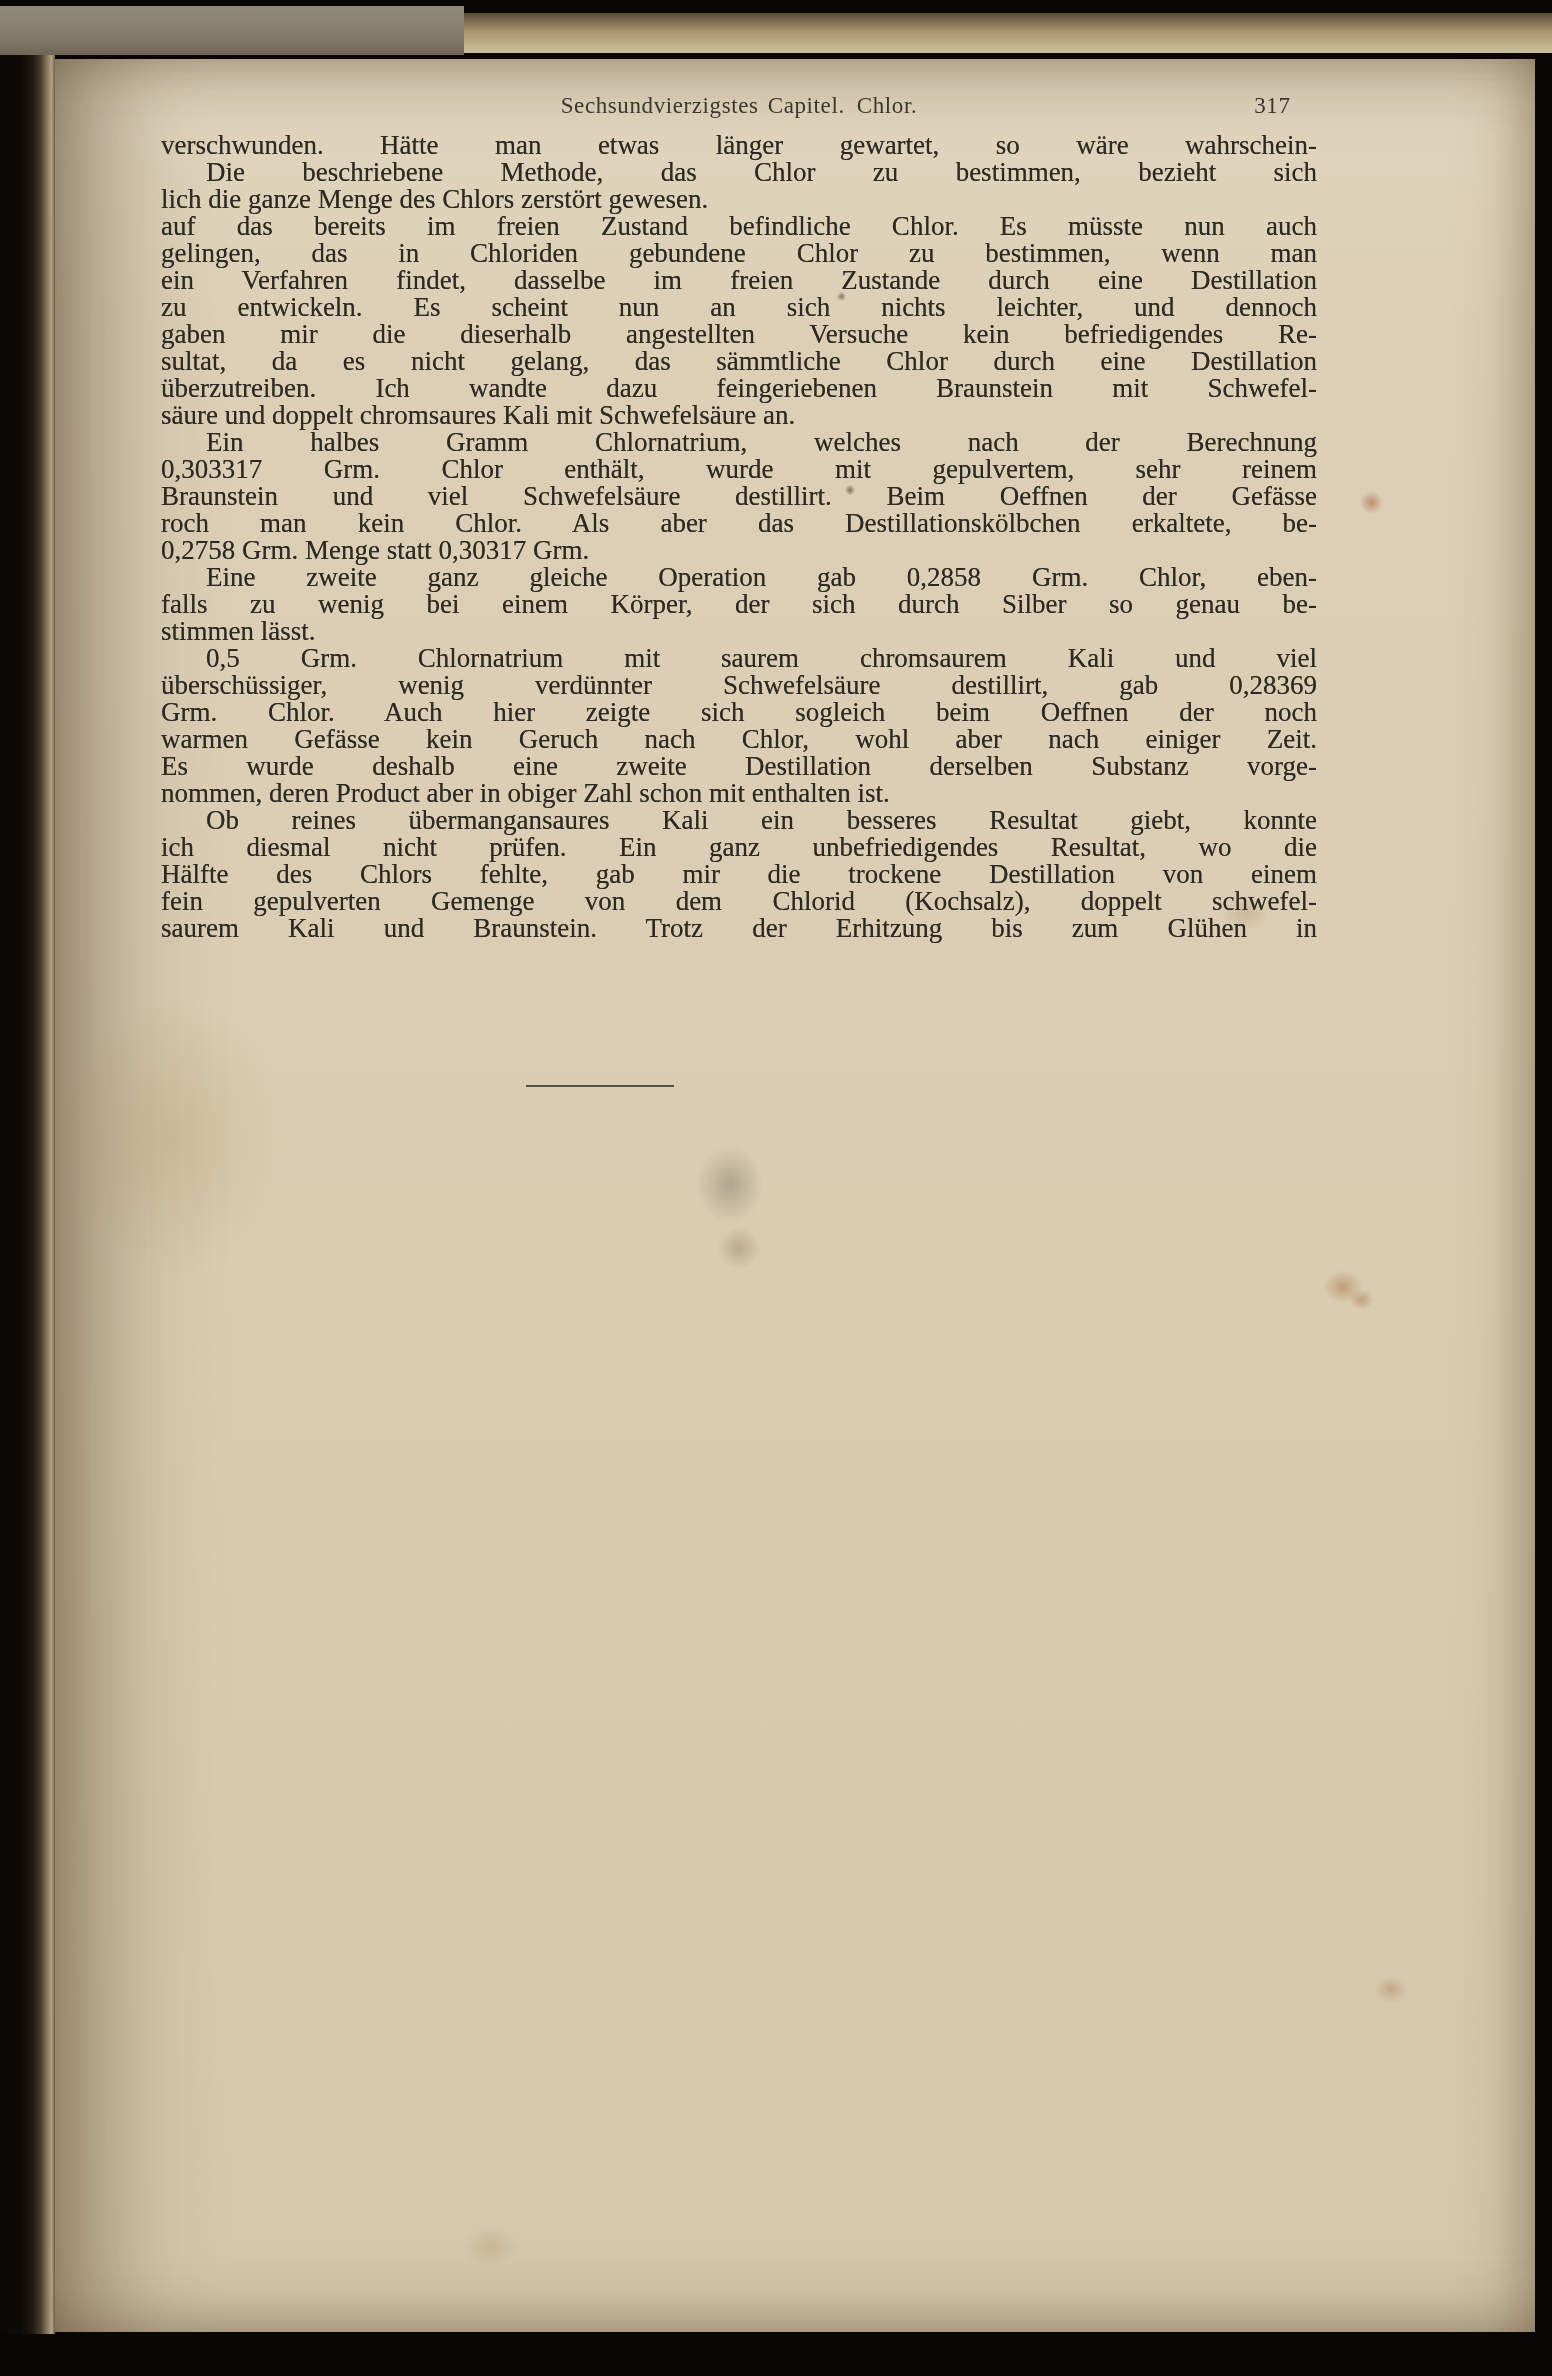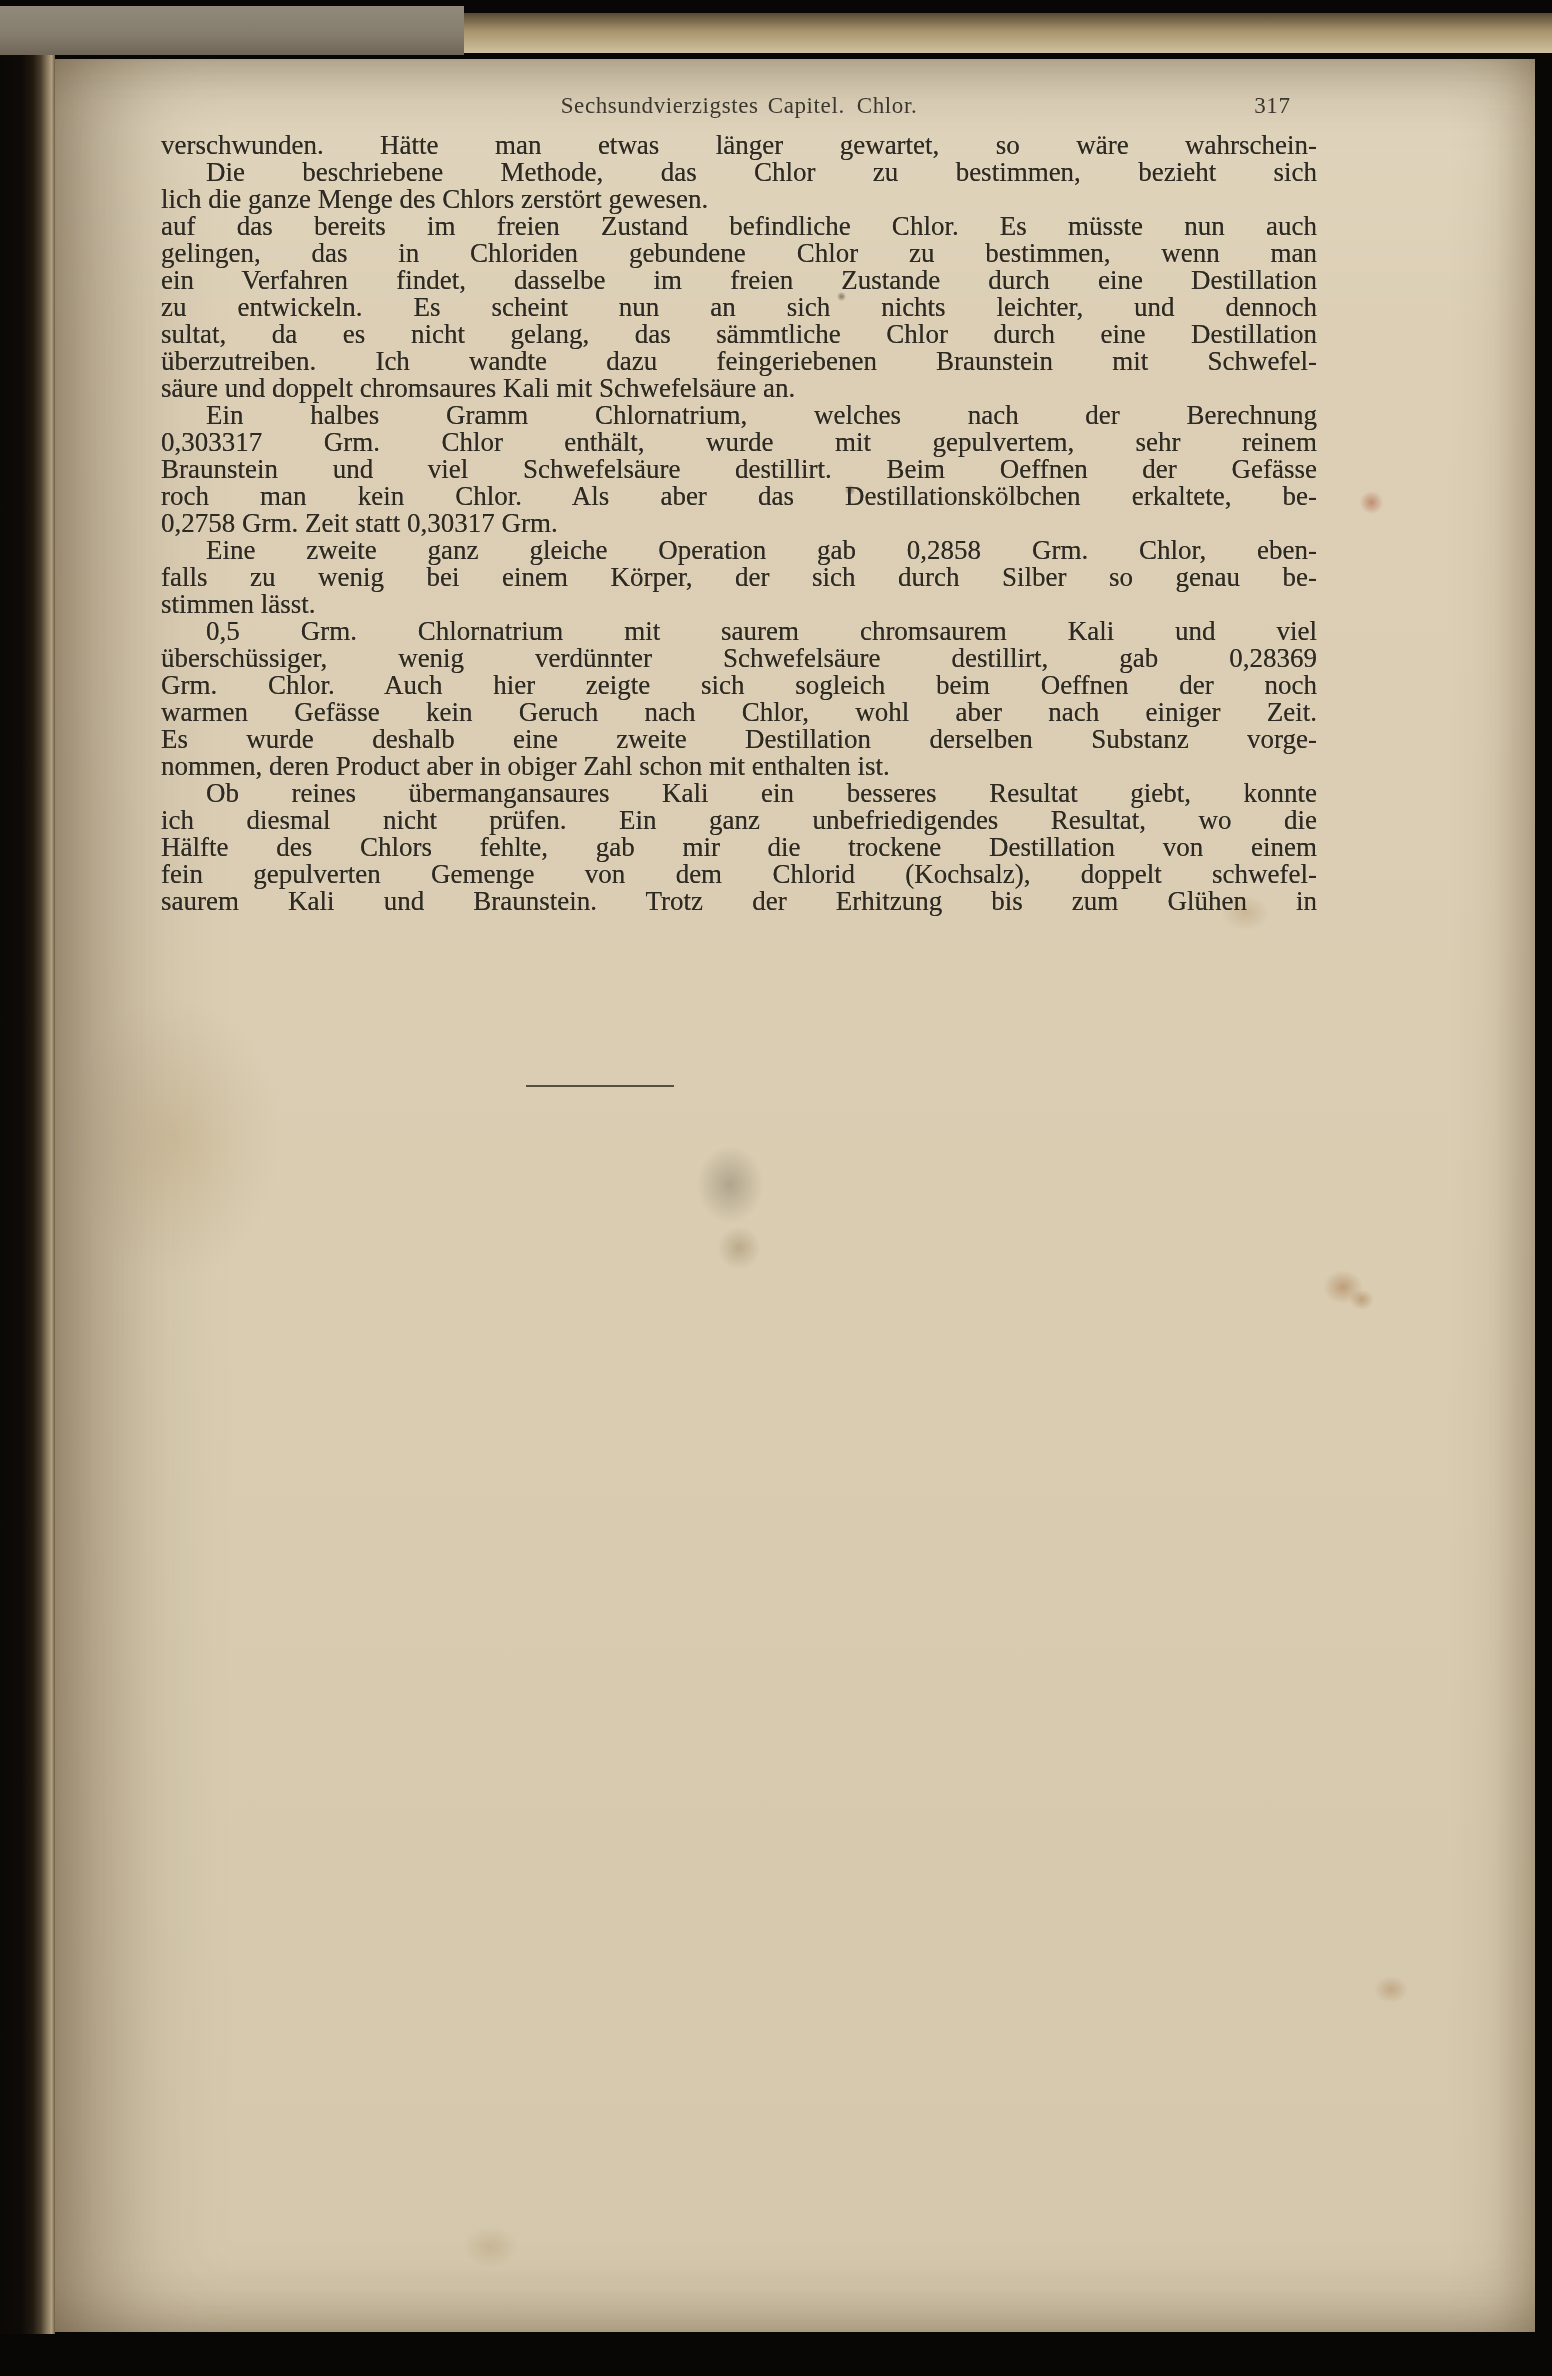--- a/index.html
+++ b/index.html
@@ -133,37 +133,38 @@
       <div class="text-line par-end">lich die ganze Menge des Chlors zerstört gewesen.</div>
 
       <div class="text-line">auf das bereits im freien Zustand befindliche Chlor.  Es müsste nun auch</div>
 
       <div class="text-line">gelingen, das in Chloriden gebundene Chlor zu bestimmen, wenn man</div>
 
       <div class="text-line">ein Verfahren findet, dasselbe im freien Zustande durch eine Destillation</div>
 
       <div class="text-line">zu entwickeln.  Es scheint nun an sich nichts leichter, und dennoch</div>
 
+      <div class="text-line">gaben mir die dieserhalb angestellten Versuche kein befriedigendes Re-</div>
 
       <div class="text-line">sultat, da es nicht gelang, das sämmtliche Chlor durch eine Destillation</div>
 
       <div class="text-line">überzutreiben.  Ich wandte dazu feingeriebenen Braunstein mit Schwefel-</div>
 
       <div class="text-line par-end">säure und doppelt chromsaures Kali mit Schwefelsäure an.</div>
 
       <div class="text-line indent">Ein halbes Gramm Chlornatrium, welches nach der Berechnung</div>
 
       <div class="text-line">0,303317 Grm. Chlor enthält, wurde mit gepulvertem, sehr reinem</div>
 
       <div class="text-line">Braunstein und viel Schwefelsäure destillirt.  Beim Oeffnen der Gefässe</div>
 
       <div class="text-line">roch man kein Chlor.  Als aber das Destillationskölbchen erkaltete, be-</div>
 
 
-      <div class="text-line par-end">0,2758 Grm. Zeit statt 0,30317 Grm.</div>
+      <div class="text-line par-end">0,2758 Grm. Menge statt 0,30317 Grm.</div>
 
       <div class="text-line indent">Eine zweite ganz gleiche Operation gab 0,2858 Grm. Chlor, eben-</div>
 
       <div class="text-line">falls zu wenig bei einem Körper, der sich durch Silber so genau be-</div>
 
       <div class="text-line par-end">stimmen lässt.</div>
 
       <div class="text-line indent">0,5 Grm. Chlornatrium mit saurem chromsaurem Kali und viel</div>
 
       <div class="text-line">überschüssiger, wenig verdünnter Schwefelsäure destillirt, gab 0,28369</div>

